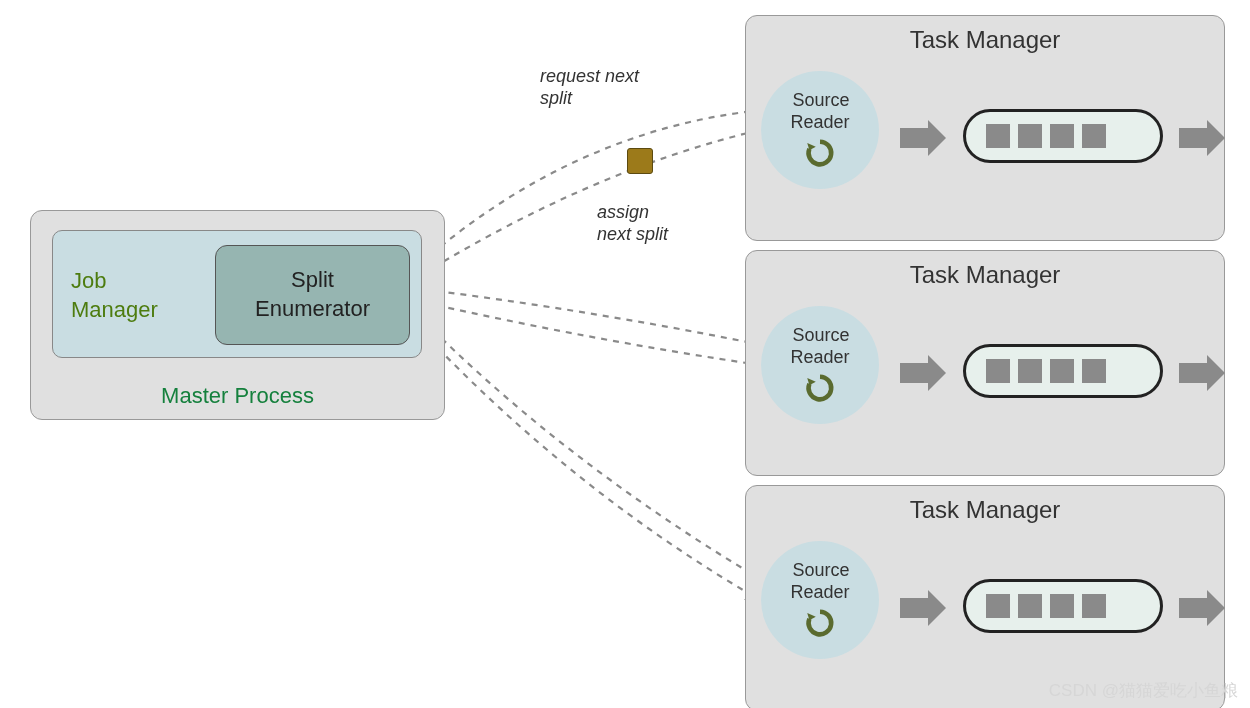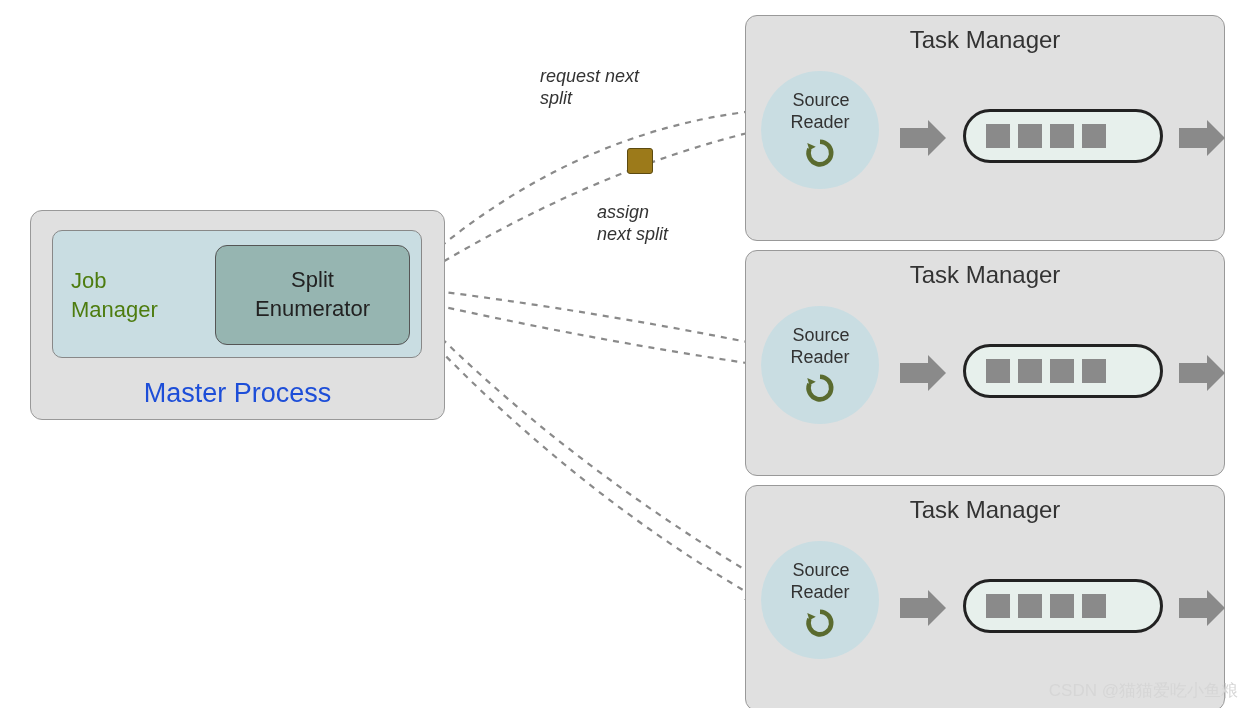--- a/index.html
+++ b/index.html
@@ -22,22 +22,22 @@
     height: 210px;
     background: #e0e0e0;
     border: 1px solid #999;
   }
   .master-process-label {
     position: absolute;
     bottom: 10px;
     left: 0;
     right: 0;
     text-align: center;
-    font-size: 27px;
-    color: #1d4ed8;
+    font-size: 22px;
+    color: #15803d;
   }
   .job-manager {
     left: 52px;
     top: 230px;
     width: 370px;
     height: 128px;
     background: #c9dde2;
     border: 1px solid #888;
     border-radius: 10px;
   }

